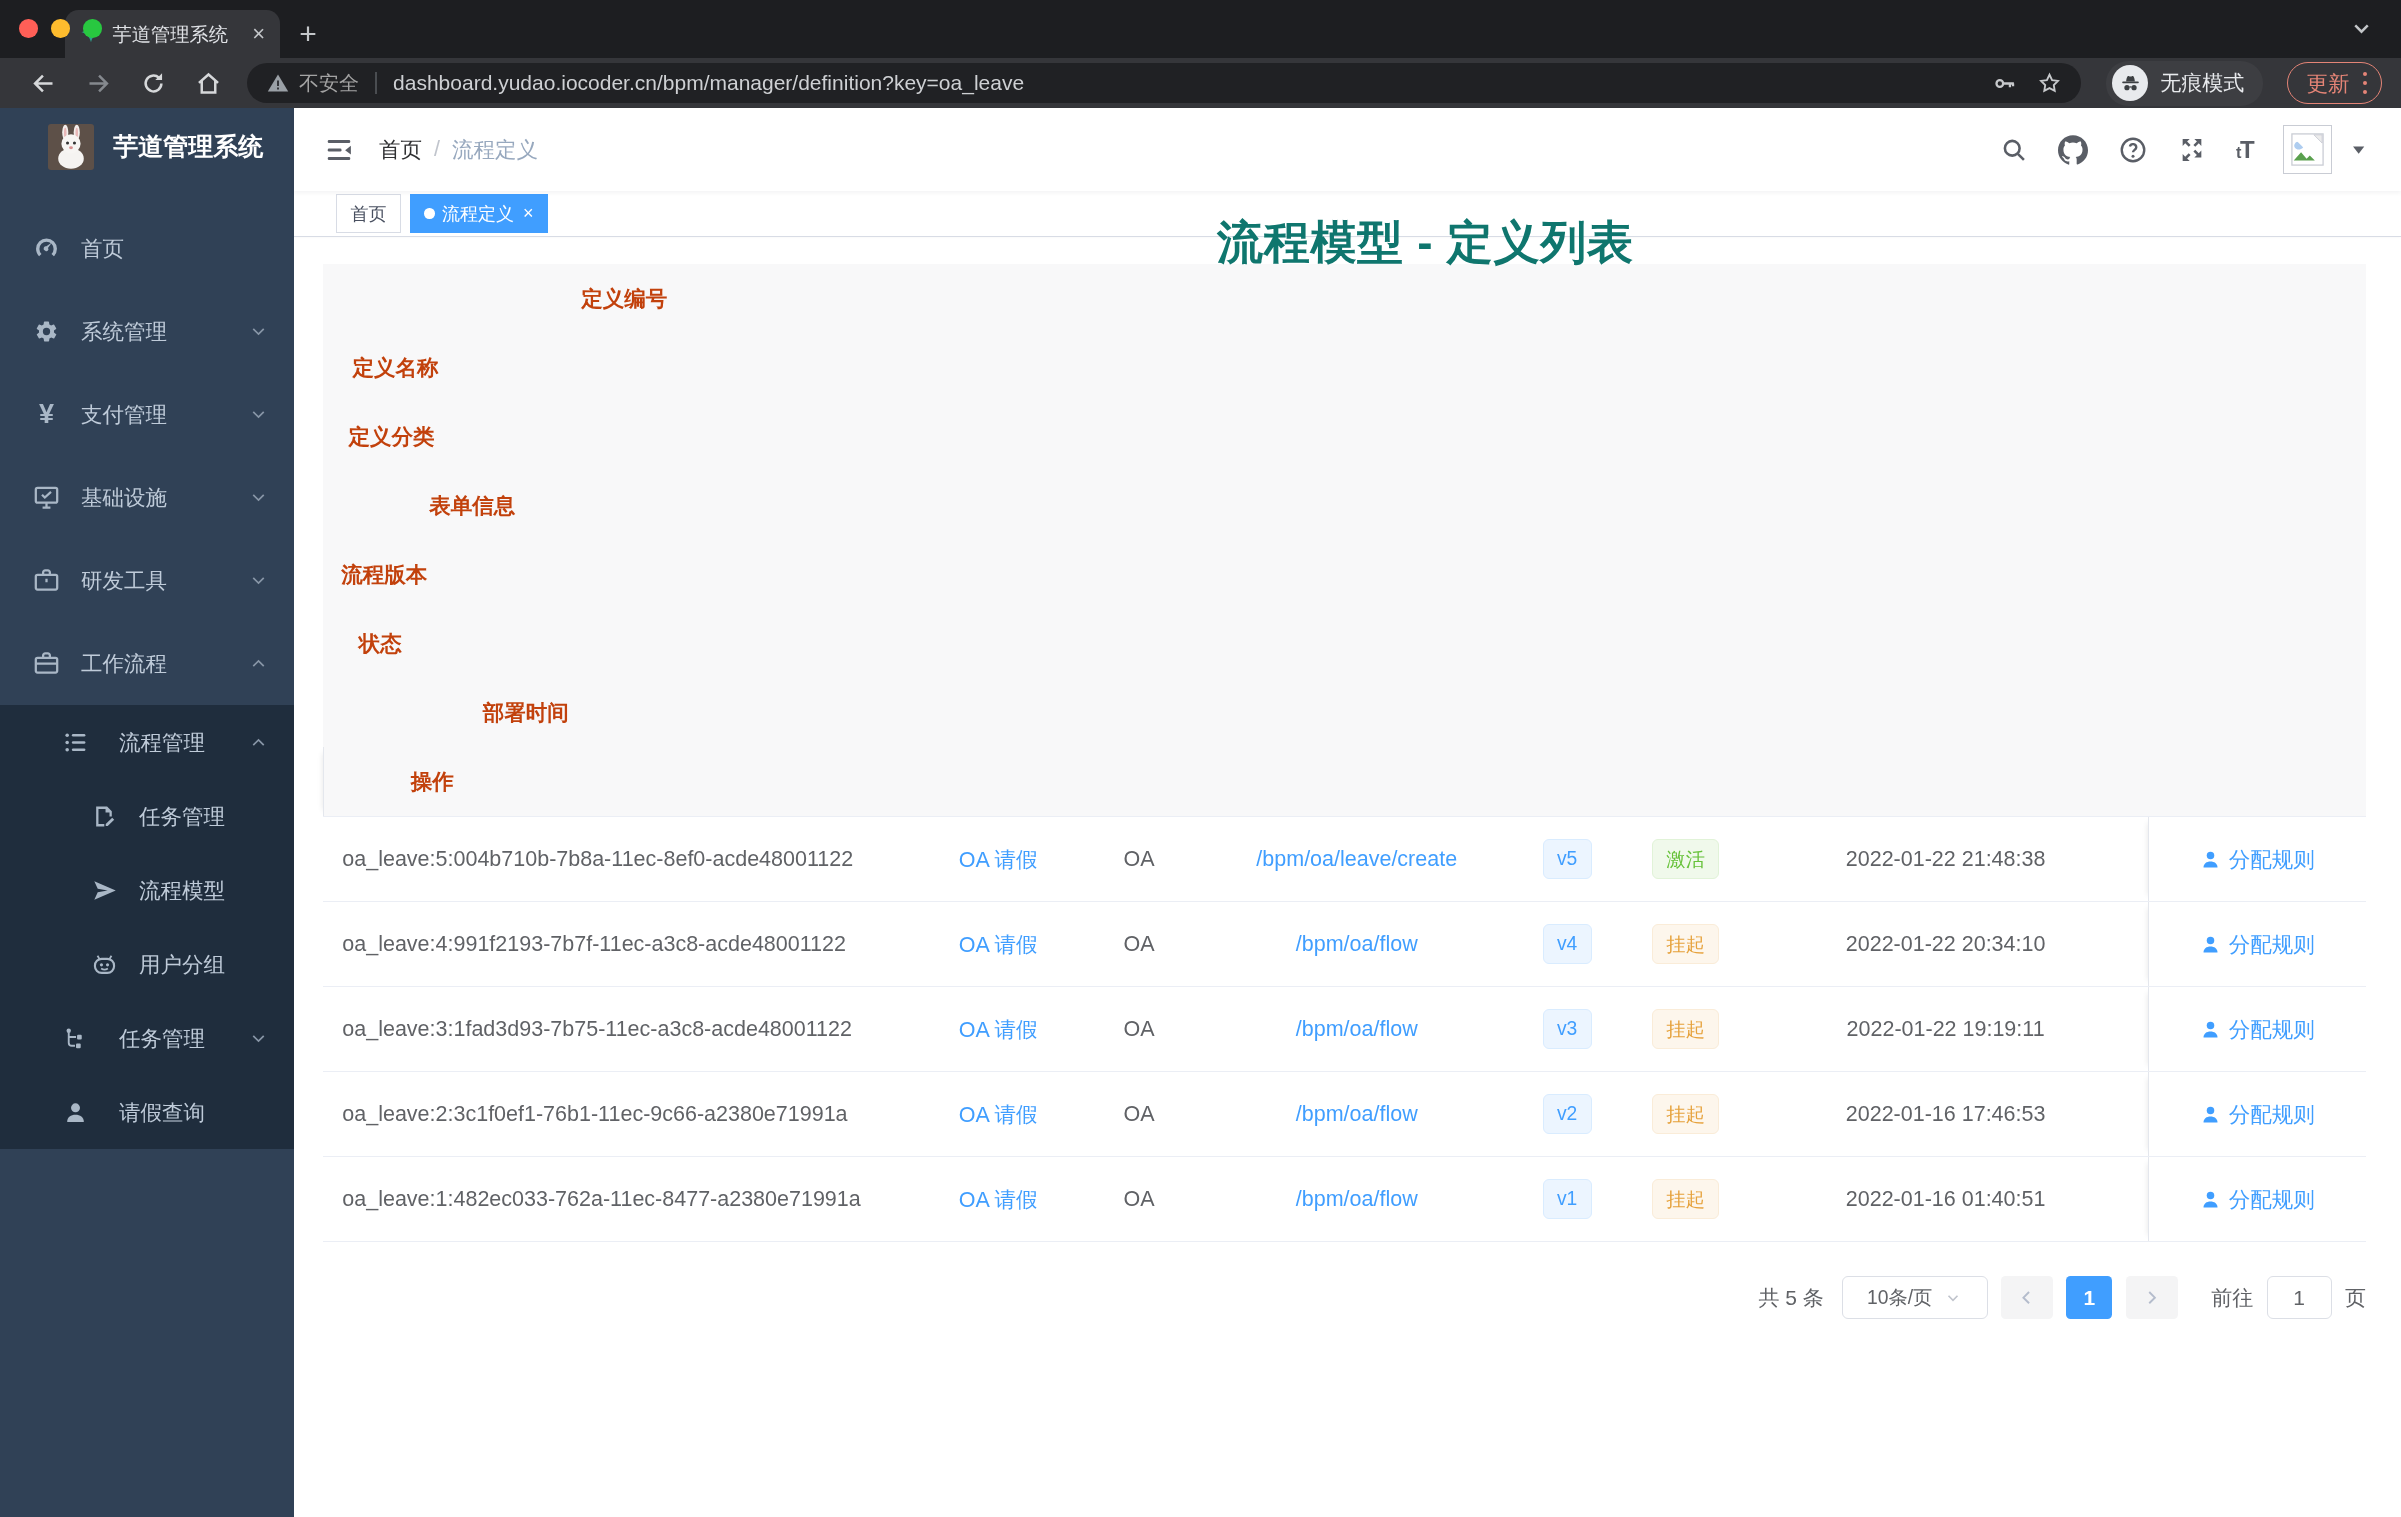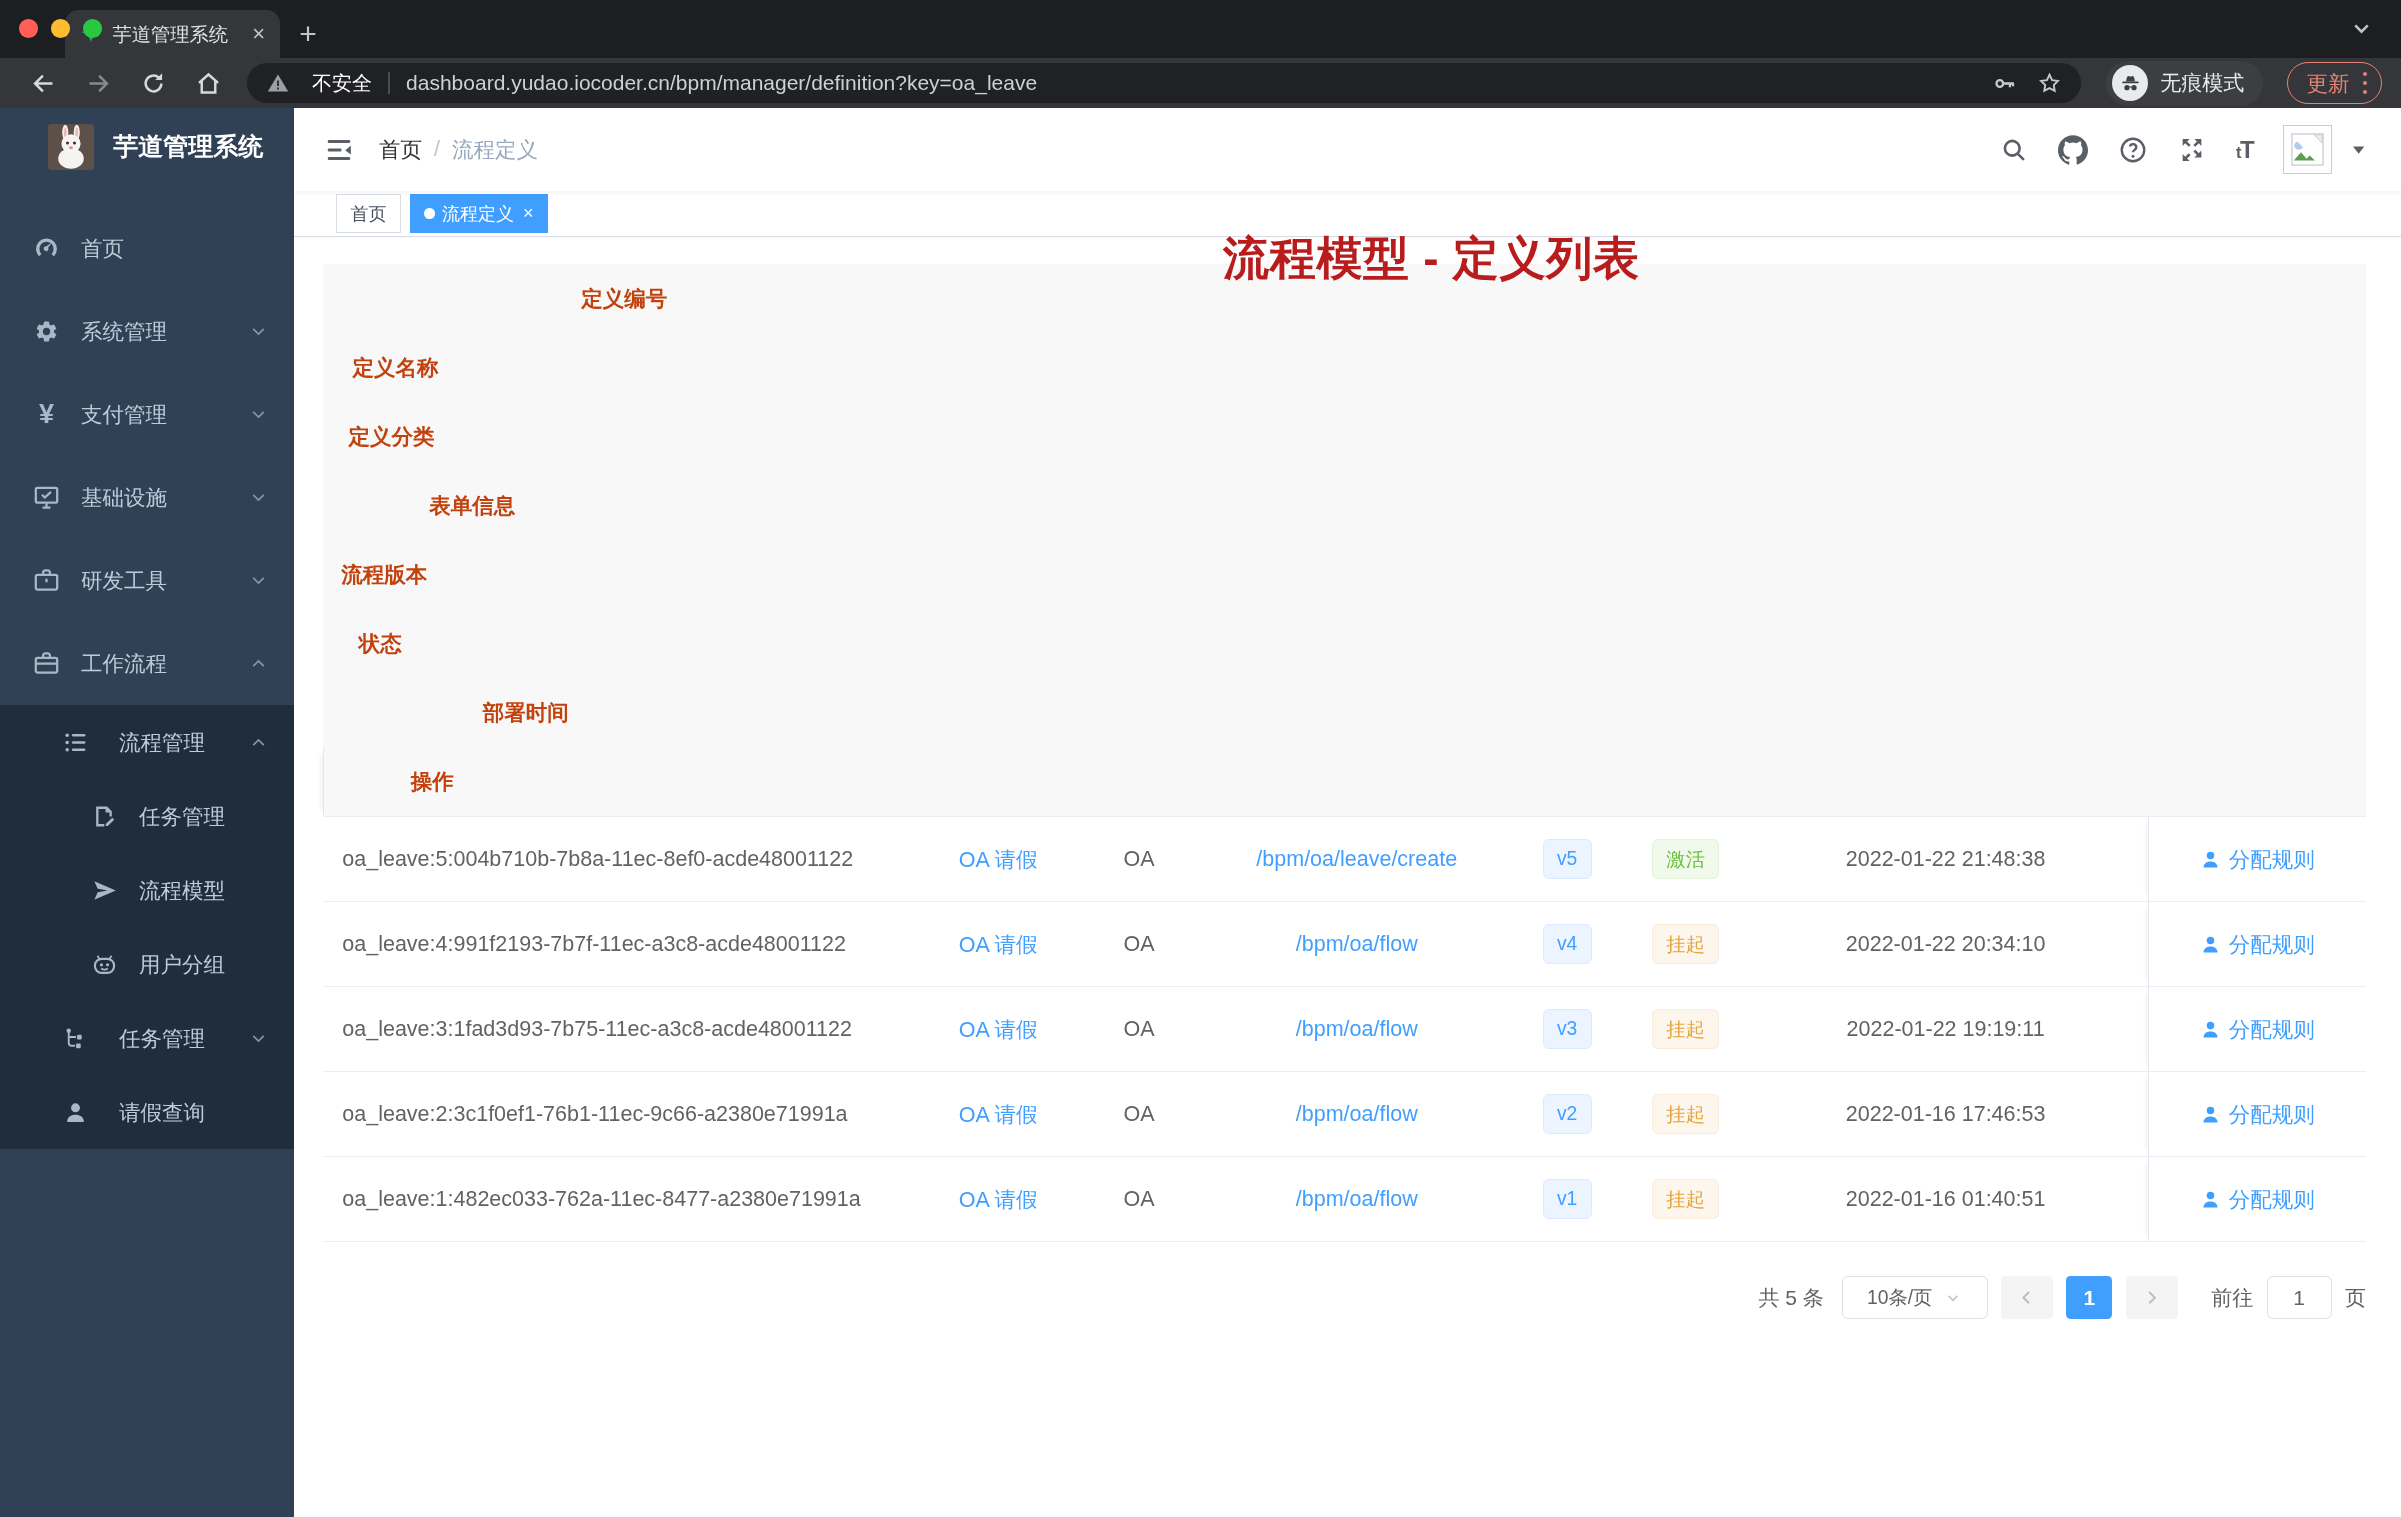--- a/index.html
+++ b/index.html
@@ -15,21 +15,21 @@
   .tab-title { color:#dfe1e5; font-size:19.3px; margin-left:10.4px; flex:1; white-space:nowrap; overflow:hidden; }
   .tab-close { color:#c3c6c9; font-size:22px; margin-left:7.4px; }
   .newtab { color:#c3c6c9; font-size:30px; font-weight:300; margin:0 0 7.4px 19.3px; }
   .strip-caret { position:absolute; right:27px; top:16.3px; color:#c3c6c9; }
 
   .toolbar { height:50px; background:#35363a; display:flex; align-items:center; padding:0 19.3px; gap:6px; }
   .nav-ic { width:49px; height:42px; display:flex; align-items:center; justify-content:center; color:#d6d8da; }
   .nav-ic.dim { color:#85898e; }
   .url-pill { flex:1; height:40px; background:#202124; border-radius:20px; display:flex; align-items:center;
               padding:0 19.3px; margin-left:7.4px; }
-  .sec-label { color:#ffffff; font-size:20px; margin-left:22px; }
+  .sec-label { color:#a3a3a3; font-size:20px; margin-left:9px; }
   .pill-div { width:1.5px; height:22px; background:#4a4d51; margin:0 16.3px; }
   .url-text { color:#ced0d3; font-size:21px; flex:1; white-space:nowrap; overflow:hidden; }
   .pill-ic { color:#c7c9cc; margin-left:19.3px; display:flex; align-items:center; }
   .incog { margin-left:19.3px; height:45px; border-radius:22px; background:#3d3e42; display:flex; align-items:center;
            padding:0 19.3px 0 6px; gap:12px; }
   .incog-circle { width:36px; height:36px; border-radius:50%; background:#e8eaed; display:flex; align-items:center; justify-content:center; }
   .incog-label { color:#e8eaed; font-size:21px; }
   .update-pill { margin-left:18px; height:42px; border:1.5px solid #e48476; border-radius:21px; display:flex;
                  align-items:center; padding:0 13.4px 0 18px; gap:13.4px; }
   .update-label { color:#e48476; font-size:21.5px; }
@@ -61,22 +61,22 @@
   .bc-home { color:#303133; }
   .bc-sep { color:#c0c4cc; margin:0 12px; }
   .bc-cur { color:#97a8be; }
   .nav-right { margin-left:auto; display:flex; align-items:center; gap:30px; }
   .nr-ic { color:#5a5e66; display:flex; align-items:center; }
   .tT { font-size:24px; font-weight:bold; color:#5a5e66; letter-spacing:-1.5px; }
   .tT small { font-size:16.3px; font-weight:bold; }
   .avatar-box { width:49px; height:49px; background:#fff; border:1.5px solid #c9ccd4; display:flex; align-items:center; justify-content:center; }
   .nav-caret { margin-left:-13.4px; }
 
-  .annotation { position:absolute; left:923px; top:120px; z-index:30; color:#b91c1c; font-size:46px;
-                font-weight:bold; white-space:nowrap; letter-spacing:0.7px;margin-left:6px; }
+  .annotation { position:absolute; left:923px; top:104px; z-index:30; color:#0f766e; font-size:46px;
+                font-weight:bold; white-space:nowrap; letter-spacing:0.7px; }
 
   .tags-bar { height:46px; border-bottom:0.7px solid #d8dce5; display:flex; align-items:center;
               padding-left:42px; gap:9px; box-shadow:0 0.7px 2.2px rgba(0,21,41,.04); }
   .tag { height:39px; display:flex; align-items:center; padding:0 13.4px; font-size:18px; border:0.7px solid #d8dce5;
          background:#fff; color:#495060; }
   .tag.active { background:#409eff; border-color:#409eff; color:#fff; }
   .tag-dot { width:10.4px; height:10.4px; border-radius:50%; background:#fff; margin-right:7.4px; }
   .tag-close { margin-left:9px; font-size:18px; }
 
   

